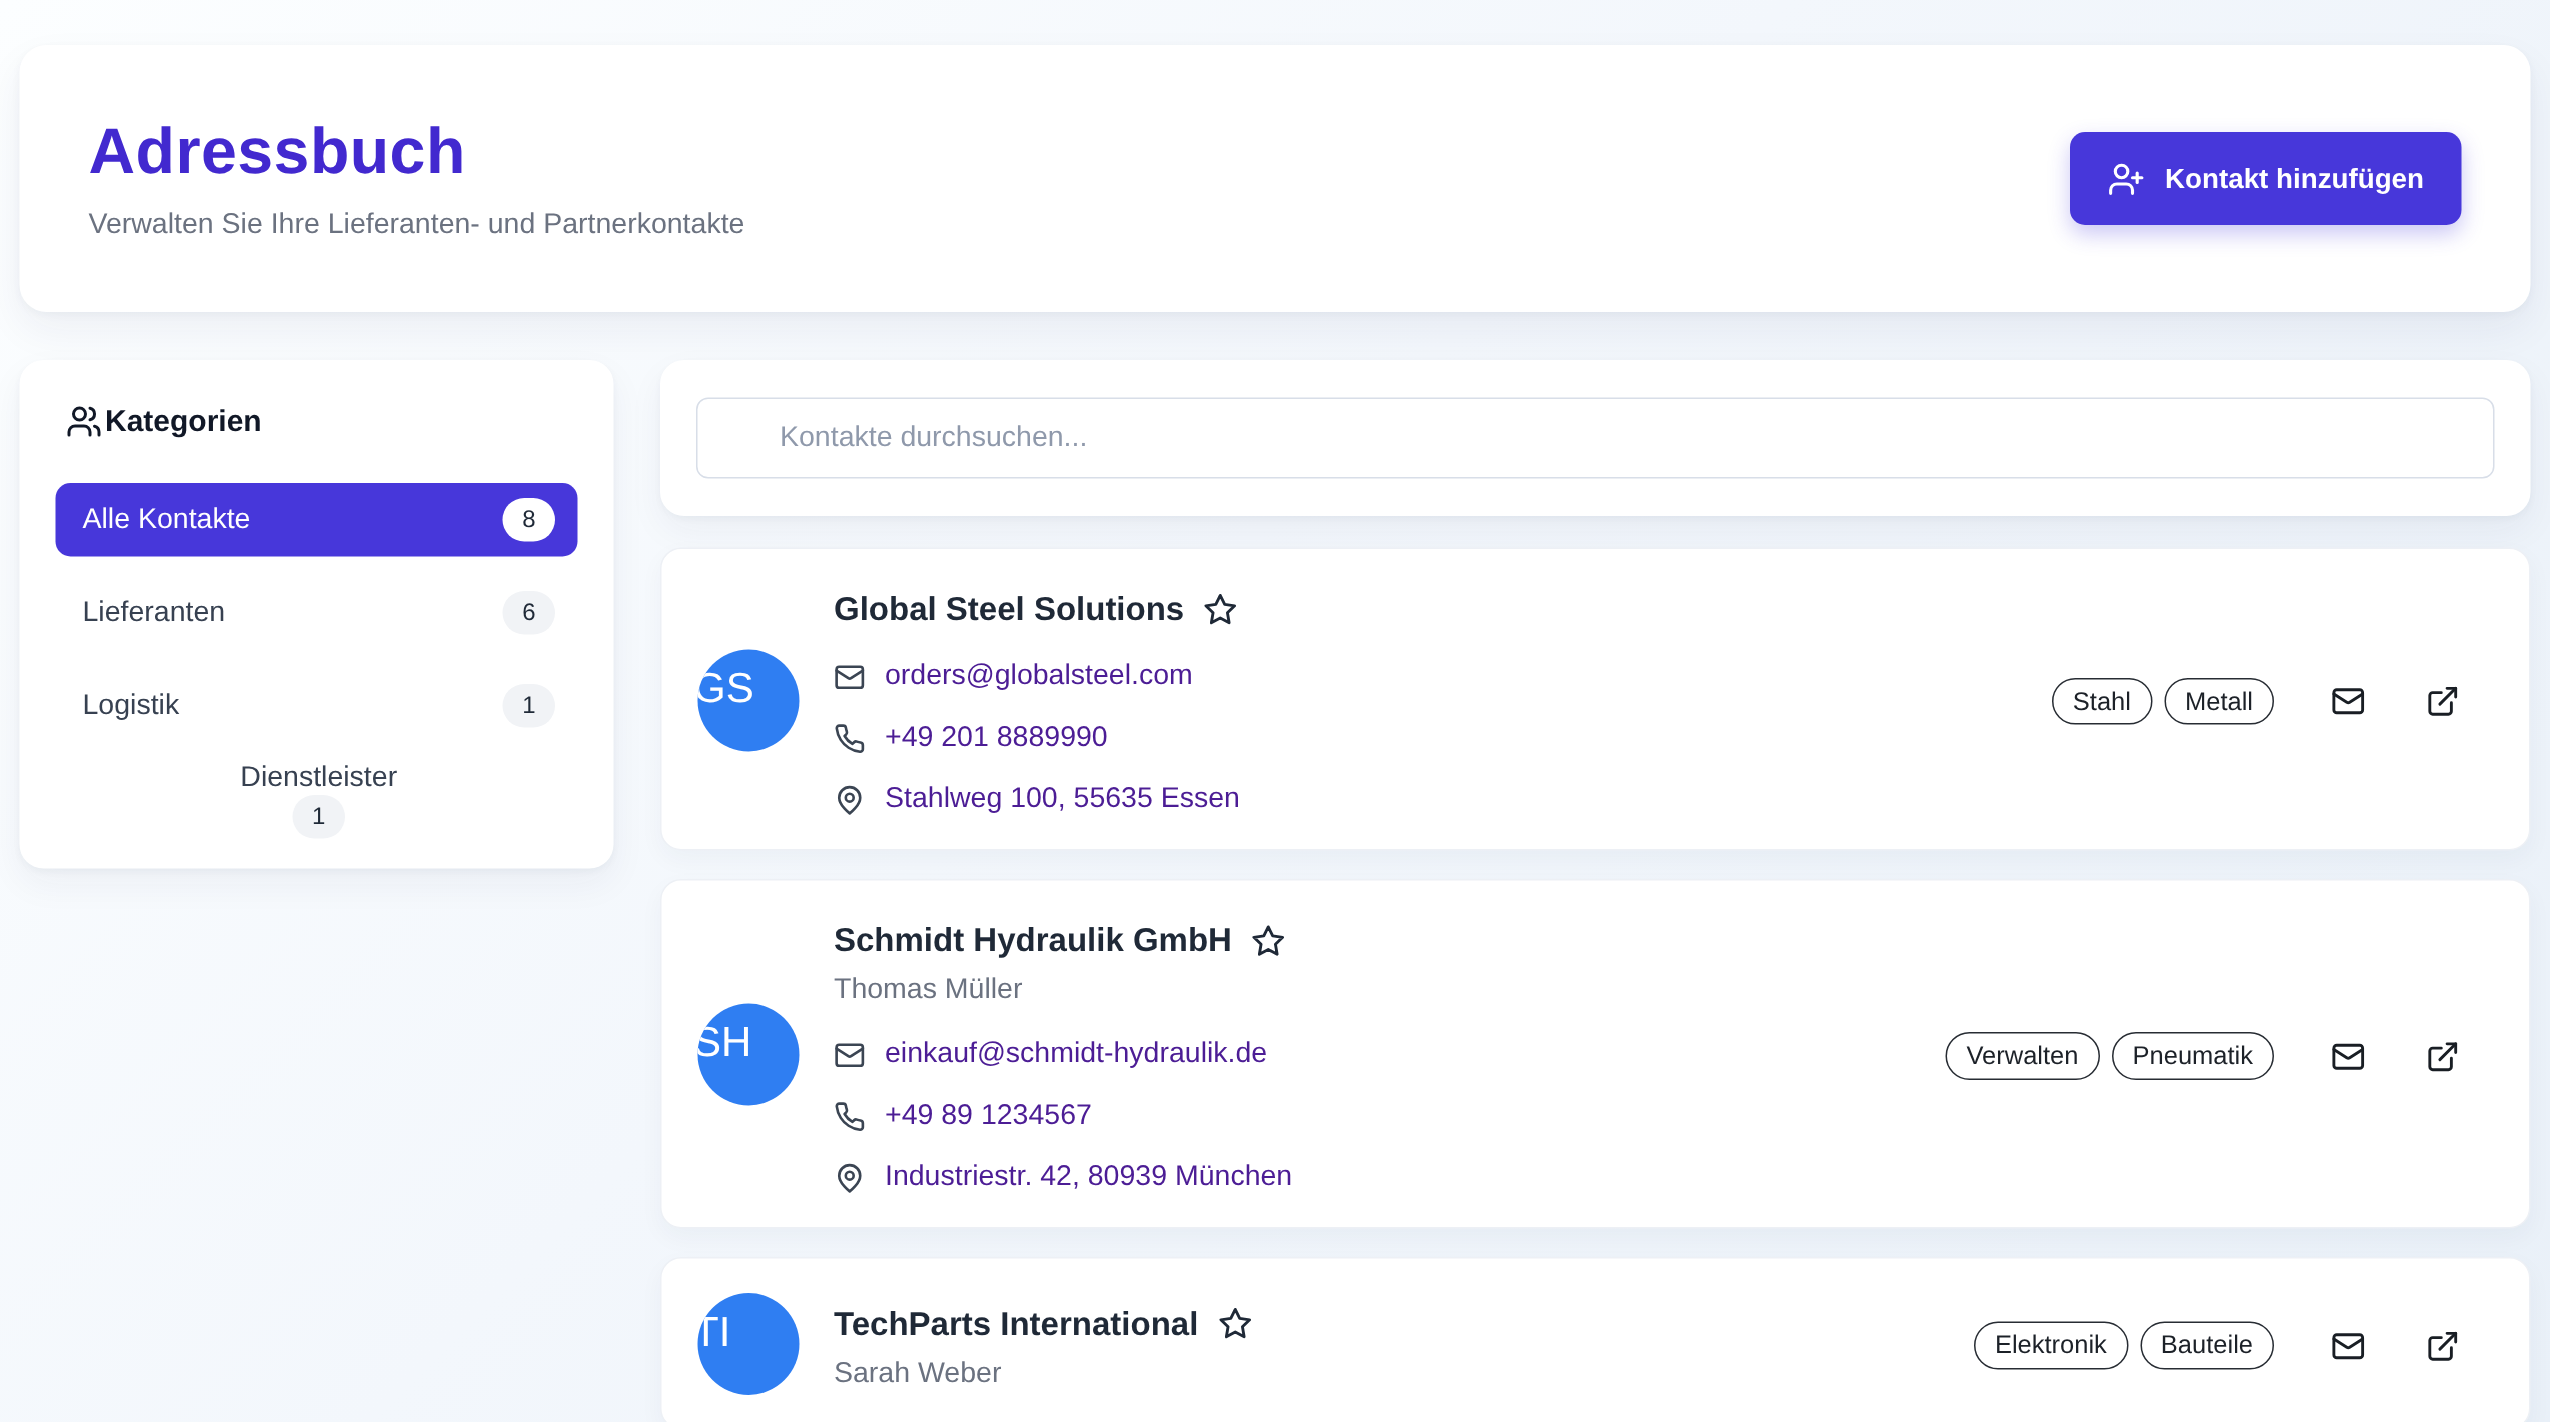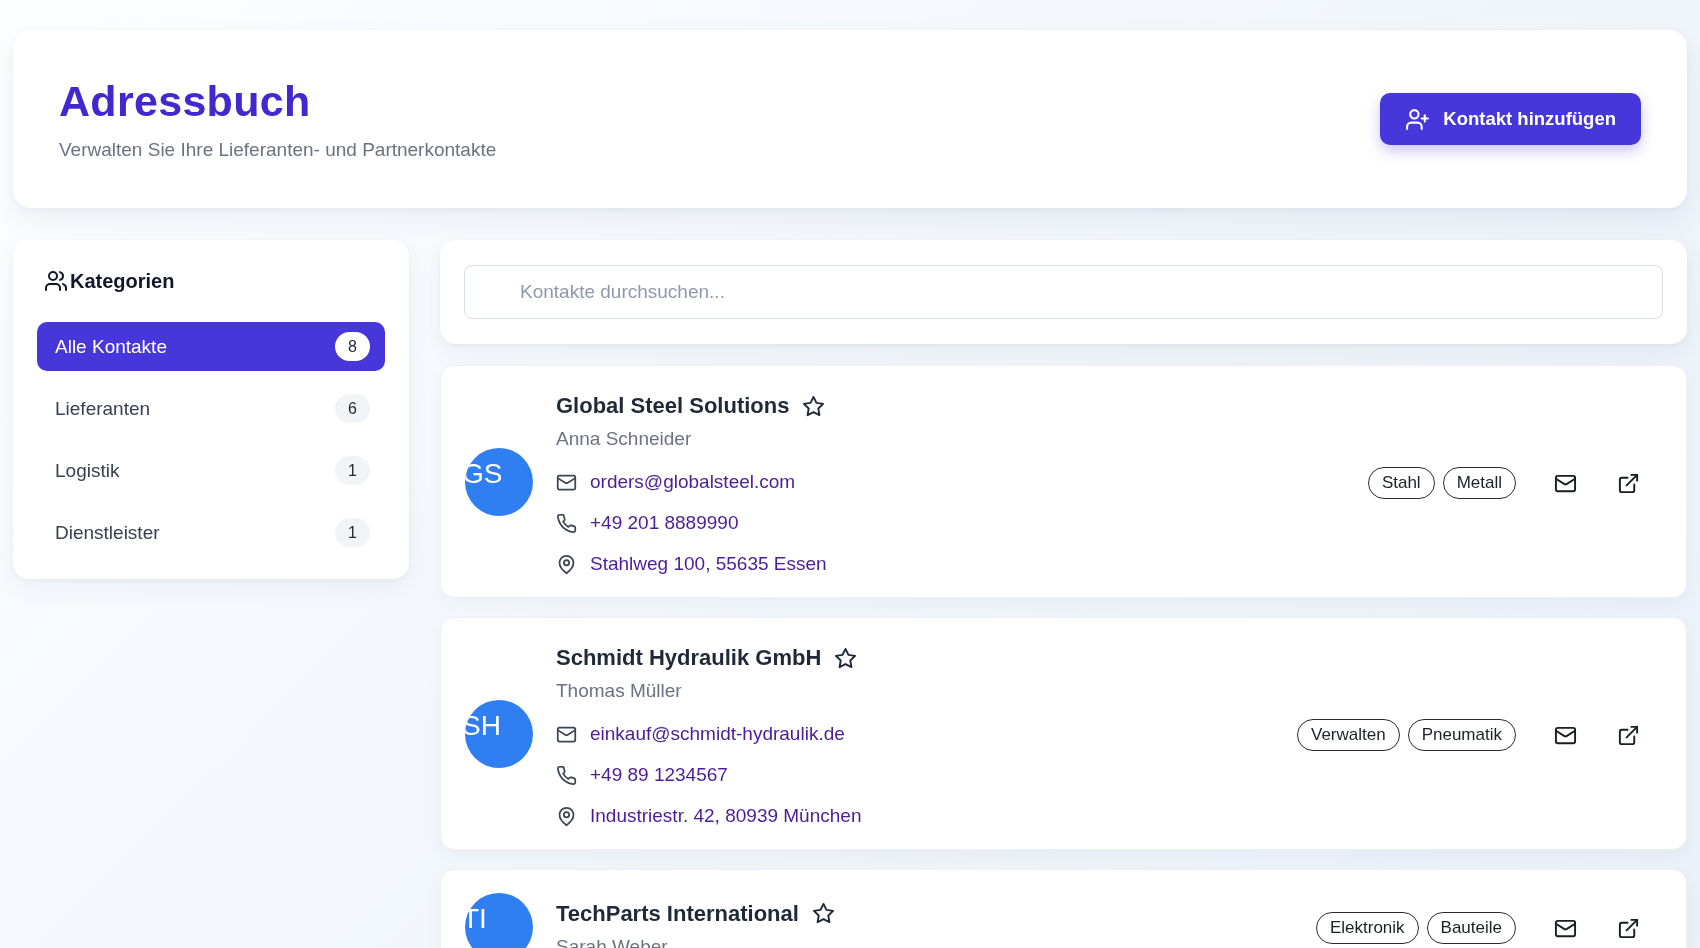--- a/index.html
+++ b/index.html
@@ -20,21 +20,21 @@
     box-shadow: 0 12px 28px rgba(30,41,80,.06), 0 2px 6px rgba(30,41,80,.04);
   }
   .page-title {
     margin: 0 0 13px; font-size: 43px; font-weight: 800;
     color: #4229cf; letter-spacing: .3px;
   }
   .page-subtitle { margin: 0; font-size: 19px; color: #6b7280; }
   .add-btn {
     display: flex; align-items: center; gap: 13px;
     background: #4737da; color: #fff; border: none; border-radius: 10px;
-    height: 52px; padding: 0 25px; font-size: 18.5px; font-weight: 700;
+    height: 62px; padding: 0 25px; font-size: 18.5px; font-weight: 700;
     font-family: inherit; cursor: pointer;
     box-shadow: 0 6px 14px rgba(70,55,218,.28);
   }
 
   
   .content { display: flex; gap: 31px; margin-top: 32px; align-items: flex-start; }
 
   
   .sidebar-card {
     width: 396px; flex-shrink: 0; background: #fff; border-radius: 16px;
@@ -44,21 +44,21 @@
   .sidebar-header {
     display: flex; align-items: center; gap: 2px;
     padding-left: 7px; margin-bottom: 29px;
     font-size: 20px; font-weight: 700; color: #111827;
   }
   .cat-item {
     height: 49px; border-radius: 10px; margin-bottom: 13px;
     display: flex; align-items: center; justify-content: space-between;
     padding: 0 15px 0 18px; font-size: 19px; color: #374151; cursor: pointer;
   }
-  .cat-item:last-child { margin-bottom: 0; }
+  .cat-item:last-child { margin-bottom: 0; flex-direction: column; }
   .cat-item.active { background: #4737da; color: #fff; }
   .badge {
     background: #f1f3f6; border-radius: 999px; padding: 5px 13px;
     font-size: 16px; color: #1f2937; line-height: 1.2; text-align: center;
   }
   .cat-item.active .badge { background: #fff; }
 
   
   .main-col { flex: 1; min-width: 0; display: flex; flex-direction: column; }
   .search-card {
@@ -181,21 +181,20 @@
           </div>
           <div class="info">
             <div class="name-row">
               <h2 class="company">Global Steel Solutions</h2>
               <button class="star-btn">
                 <svg width="23" height="23" viewBox="0 0 24 24" fill="none" stroke="currentColor" stroke-width="2" stroke-linecap="round" stroke-linejoin="round">
                     <polygon points="12 2 15.09 8.26 22 9.27 17 14.14 18.18 21.02 12 17.77 5.82 21.02 7 14.14 2 9.27 8.91 8.26 12 2"></polygon>
                   </svg>
               </button>
             </div>
-            <div class="person">Anna Schneider</div>
             <div class="details">
               <div class="detail-row">
                 <span>
                     <svg width="21" height="21" viewBox="0 0 24 24" fill="none" stroke="currentColor" stroke-width="2" stroke-linecap="round" stroke-linejoin="round">
                       <rect x="2" y="4" width="20" height="16" rx="2"></rect>
                       <path d="m22 7-8.97 5.7a1.94 1.94 0 0 1-2.06 0L2 7"></path>
                     </svg>
                   </span>
                 <span>orders@globalsteel.com</span>
               </div>

